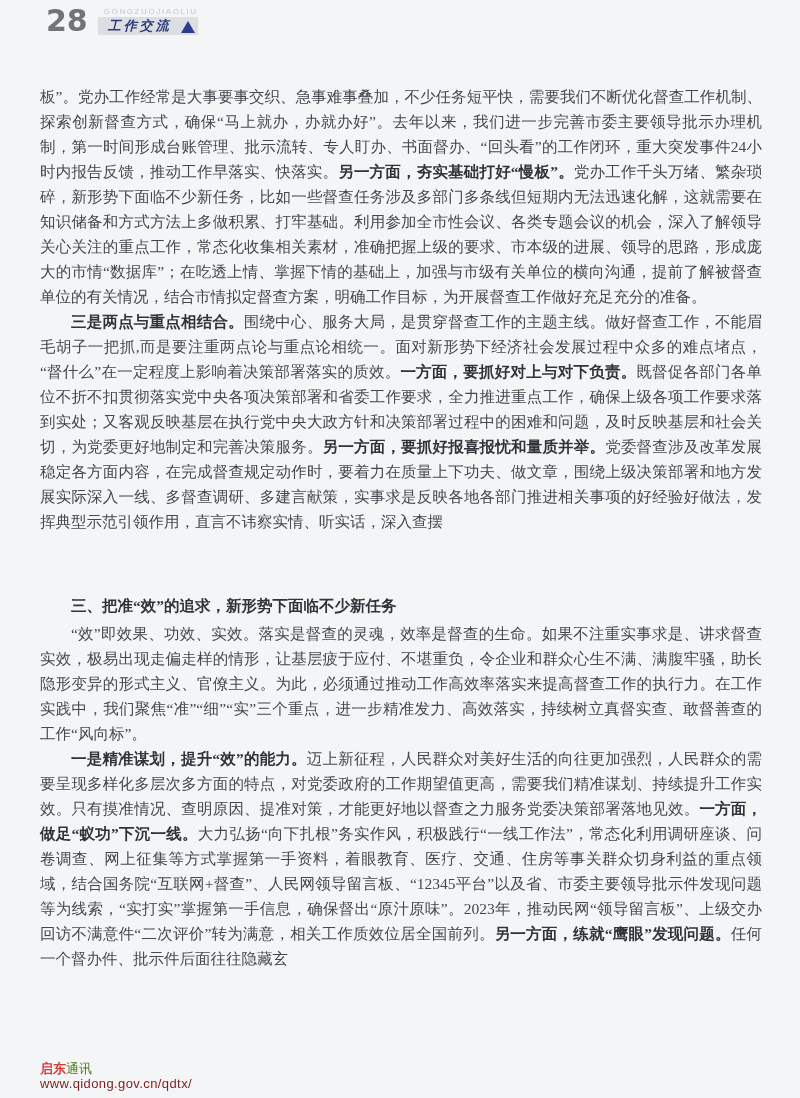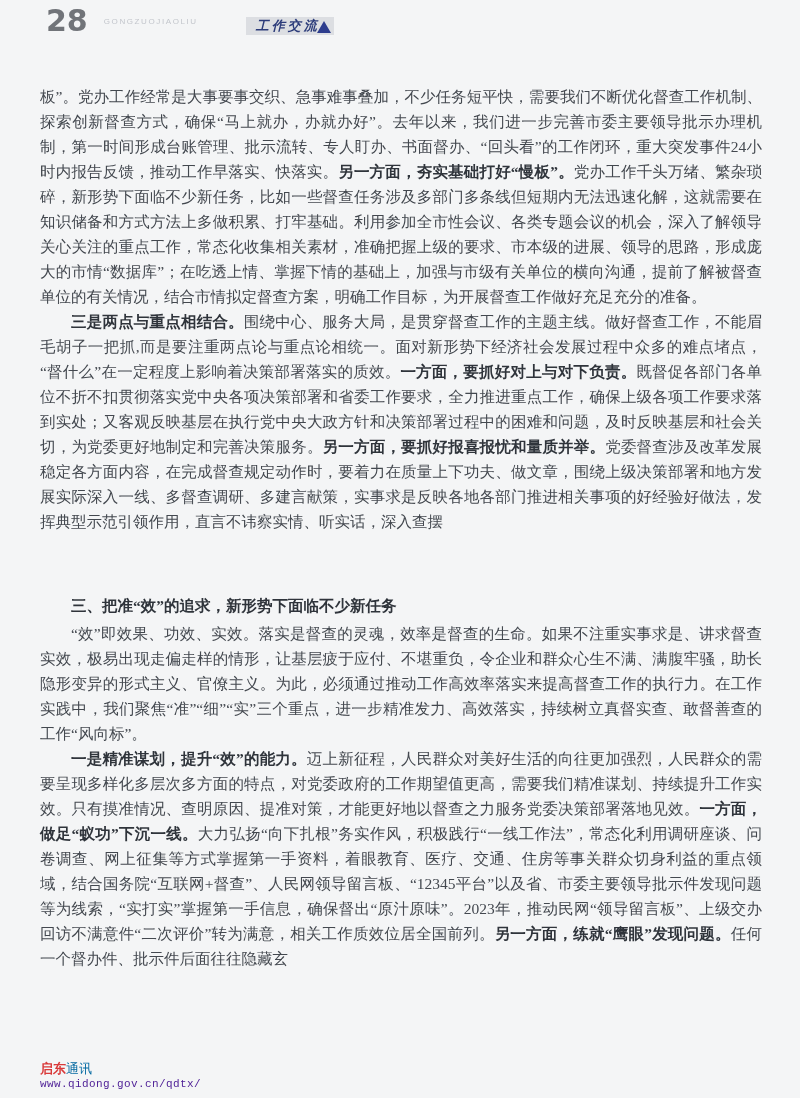--- a/index.html
+++ b/index.html
@@ -10,21 +10,21 @@
     overflow:hidden;
     font-family:"Liberation Serif","DejaVu Serif",serif;
   }
 
   
   .header { position:absolute; top:6px; left:46px; display:flex; align-items:flex-end; gap:10px; }
   .page-num {
     font-family:"DejaVu Sans","Liberation Sans",sans-serif;
     font-size:30px; line-height:30px; color:#717479; font-weight:700;
   }
-  .badge-wrap { display:flex; padding-bottom:1px;gap:48px; }
+  .badge-wrap { display:flex; flex-direction:column; padding-bottom:1px; }
   .badge-pinyin {
     font-family:"Liberation Sans",sans-serif;
     font-size:8px; letter-spacing:1.6px; color:#c3c6cc; margin:0 0 1px 6px;
   }
   .badge-box {
     position:relative;
     background:#dcdee2;
     color:#2c3c7a;
     font-size:13px; font-weight:bold; font-style:italic;
     letter-spacing:3px;
@@ -57,24 +57,24 @@
   .heading {
     font-weight:bold; color:#2f343b;
     text-indent:2em;
     margin:23px 0 3px 0;
   }
 
   
   .footer { position:absolute; left:40px; top:1061px; }
   .brand { font-size:13px; line-height:15px; font-family:"Liberation Sans",sans-serif; }
   .brand-strong { color:#d93a3a; font-weight:bold; }
-  .brand-light  { color:#0369a1; font-weight:normal;text-align:center; }
+  .brand-light  { color:#4d7c0f; font-weight:normal;text-align:center; }
   .site-url {
-    font-family:Liberation Mono, monospace;
-    font-size:11px; line-height:16px; color:#4c1d95; letter-spacing:0.4px;
+    font-family:Liberation Sans, sans-serif;
+    font-size:13px; line-height:16px; color:#7f1d1d; letter-spacing:0.4px;
   }
 </style>
 </head>
 <body>
 
 <div class="page">
 
   <div class="header">
     <div class="page-num">28</div>
     <div class="badge-wrap">

